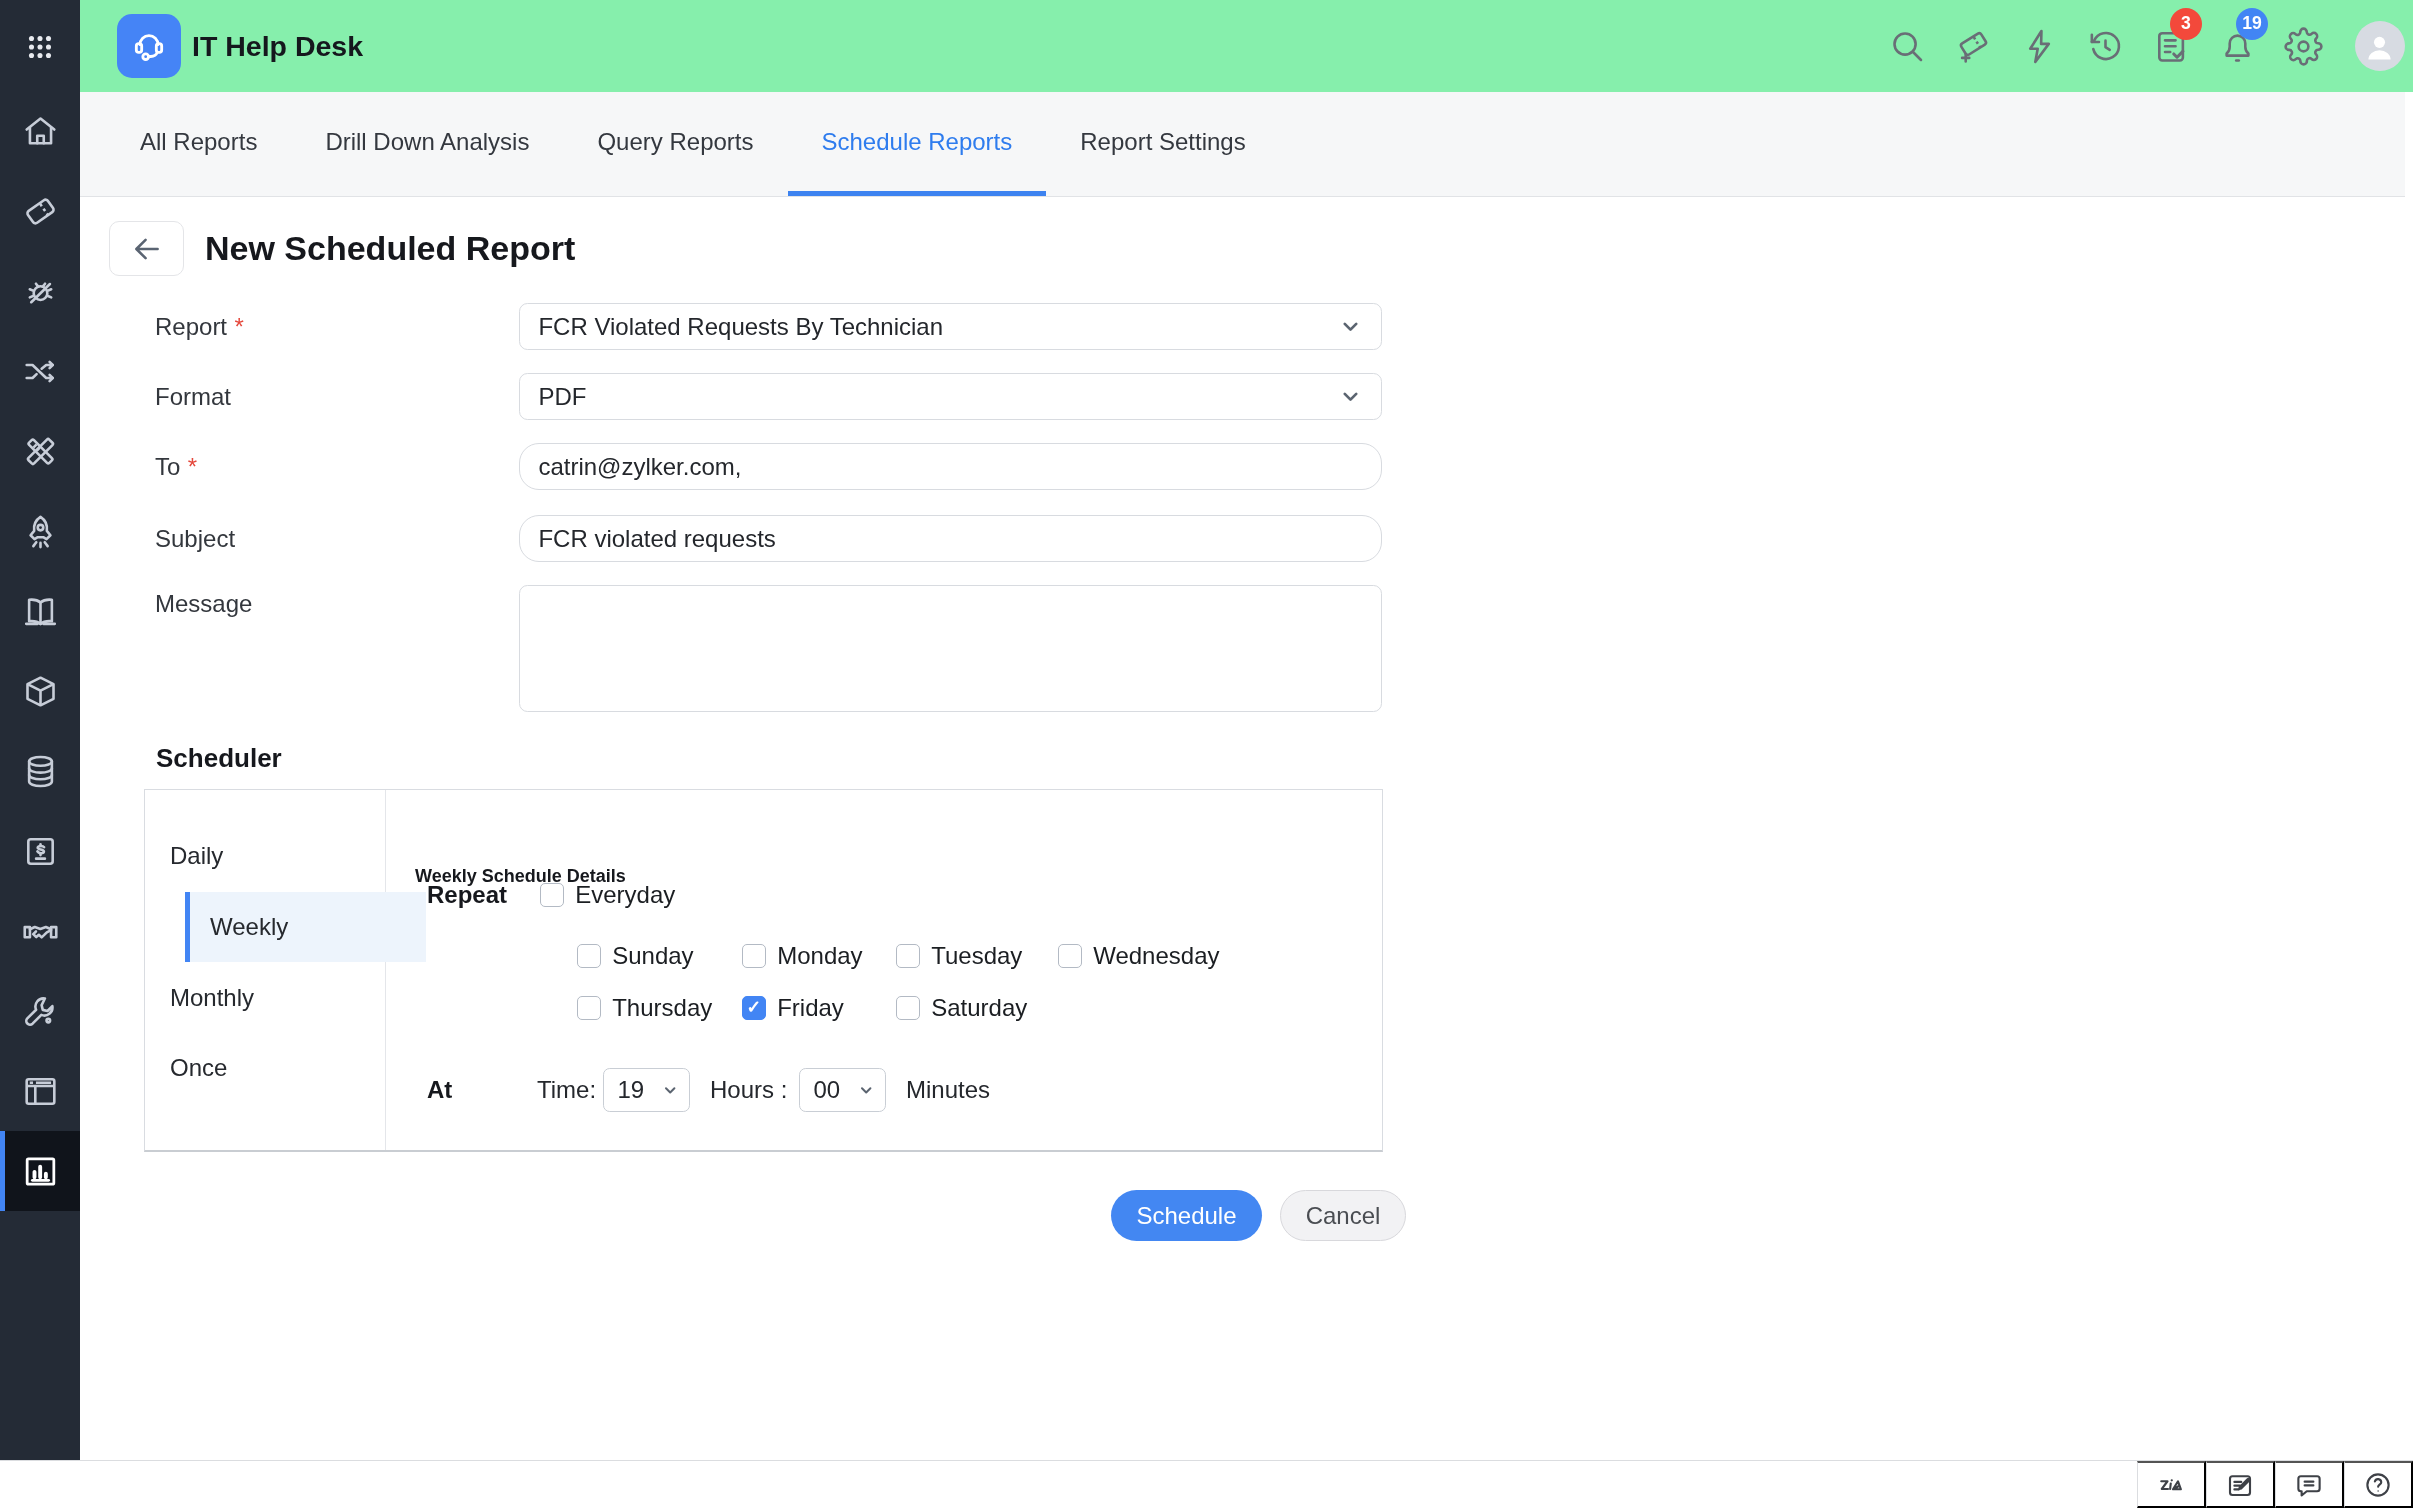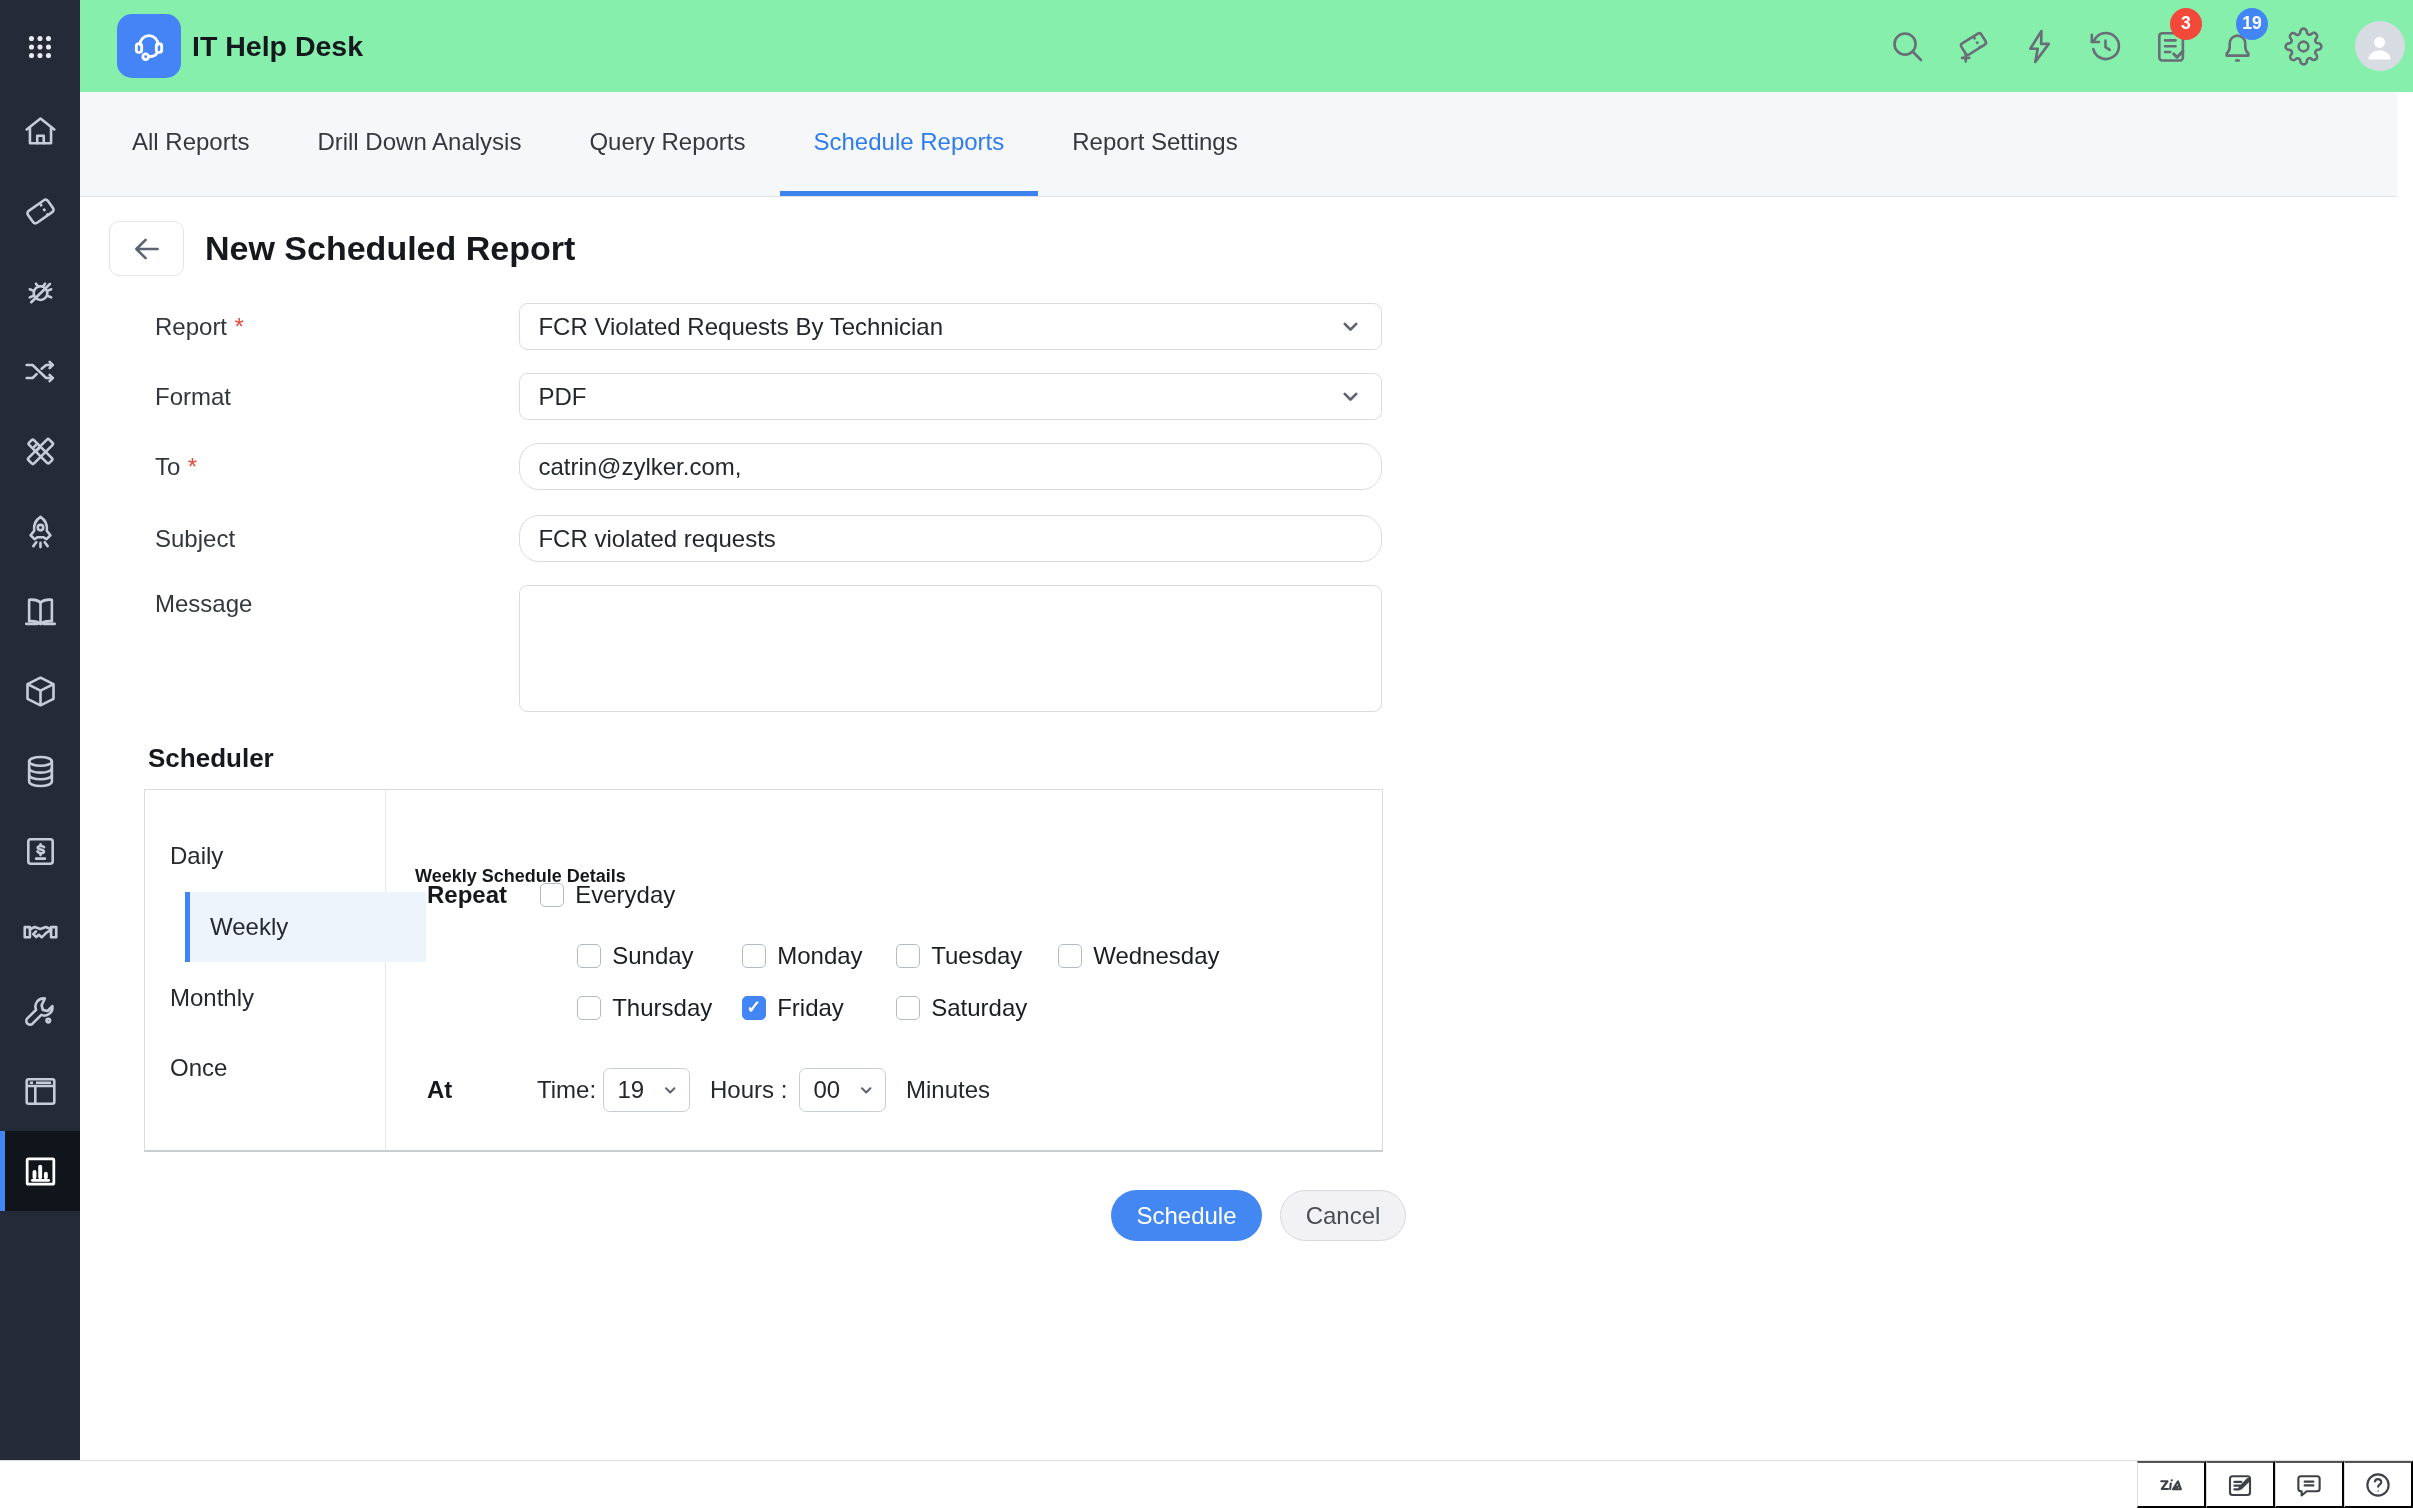--- a/index.html
+++ b/index.html
@@ -22,37 +22,37 @@
   .app-title { position:absolute; left:112px; top:0; height:92px; display:flex; align-items:center; font-size:28.5px; font-weight:600; color:#15181D; }
   .topbar-right { position:absolute; right:0; top:0; height:92px; display:flex; align-items:center; gap:27px; padding-right:8.4px; }
   .tb-icon { position:relative; width:39px; height:39px; color:#696E76; background:none; border:none; cursor:pointer; }
   .tb-icon svg { width:39px; height:39px; }
   .badge { position:absolute; top:-19px; left:18.4px; min-width:32px; height:32px; padding:0 5px; border-radius:16px; color:#fff; font-size:17.6px; font-weight:700; display:flex; align-items:center; justify-content:center; }
   .badge.red { background:#F3493B; }
   .badge.blue { background:#4285F4; }
   .avatar { width:50px; height:50px; border-radius:50%; background:#D7DBE2; margin-left:5px; border:none; cursor:pointer; display:flex; align-items:center; justify-content:center; overflow:hidden; }
 
   
-  .tabbar { position:absolute; left:64px; top:92px; width:2333px; height:105px; background:#F6F7F8; border-bottom:0.8px solid #E1E3E6; display:flex; padding-left:34px; }
+  .tabbar { position:absolute; left:72px; top:92px; width:2333px; height:105px; background:#F6F7F8; border-bottom:0.8px solid #E1E3E6; display:flex; padding-left:34px; }
   .tab { height:100%; padding:0 34px; display:flex; align-items:center; font-size:24px; color:#34383F; background:none; border:none; border-bottom:5px solid transparent; cursor:pointer; font-family:inherit; }
   .tab.active { color:#2E7CEE; border-bottom-color:#3D83F0; }
 
   
   .content { position:absolute; left:80px; top:197px; width:2069px; height:1263px; background:#fff; }
   .back-btn { position:absolute; left:29px; top:24px; width:75px; height:55px; background:#fff; border:1.7px solid #E4E5E8; border-radius:10px; display:flex; align-items:center; justify-content:center; color:#5A6472; cursor:pointer; }
   .page-title { position:absolute; left:125px; top:24px; height:55px; display:flex; align-items:center; font-size:34px; font-weight:700; color:#16181D; }
 
   .flabel { position:absolute; left:75px; display:flex; align-items:center; font-size:24px; color:#33373D; height:47px; }
   .req { color:#E5483C; margin-left:7.5px; font-size:24px; }
   .fieldbox { position:absolute; left:439px; width:863px; height:47px; border:1.7px solid #D8DBE0; border-radius:8.4px; background:#fff; font-size:24px; color:#24272C; padding:0 18.4px; display:flex; align-items:center; justify-content:space-between; font-family:inherit; }
   .fieldbox .chev { color:#5B6470; flex:none; }
   input.fieldbox { display:block; padding:0 18.4px;border-radius:20px; }
   textarea.fieldbox { height:127px; resize:none; padding:10px 18.4px; display:block; }
 
-  .section-heading { position:absolute; left:68px; top:546px; font-size:26px; font-weight:700; color:#16181D; }
+  .section-heading { position:absolute; left:76px; top:546px; font-size:26px; font-weight:700; color:#16181D; }
 
   .sched-box { position:absolute; left:64px; top:592px; width:1239px; height:363px; border:1.7px solid #D9DCE1; border-bottom:2.5px solid #C9CDD2; background:#fff; }
   .sched-left { position:absolute; left:0; top:0; bottom:0; width:241px; border-right:0.8px solid #E4E6EA; }
   .sched-opt { position:absolute; left:0; width:241px; height:70px; display:flex; align-items:center; padding-left:25px; font-size:24px; color:#26292E; cursor:pointer; }
   .sched-opt.selected { background:#EDF4FC;margin-left:40px; }
   .sched-opt.selected::before { content:""; position:absolute; left:0; top:0; bottom:0; width:5px; background:#4285F4; }
 
   .wsd-heading { position:absolute; left:270px; top:25px; height:35px; display:flex; align-items:center; font-size:18px; font-weight:700; color:#16181D;margin-top:44px; }
   .bold-label { position:absolute; font-size:24px; font-weight:700; color:#16181D; display:flex; align-items:center; }
   .cb-item { position:absolute; height:40px; display:flex; align-items:center; gap:11.7px; font-size:24px; color:#1B1E22; cursor:pointer; }

